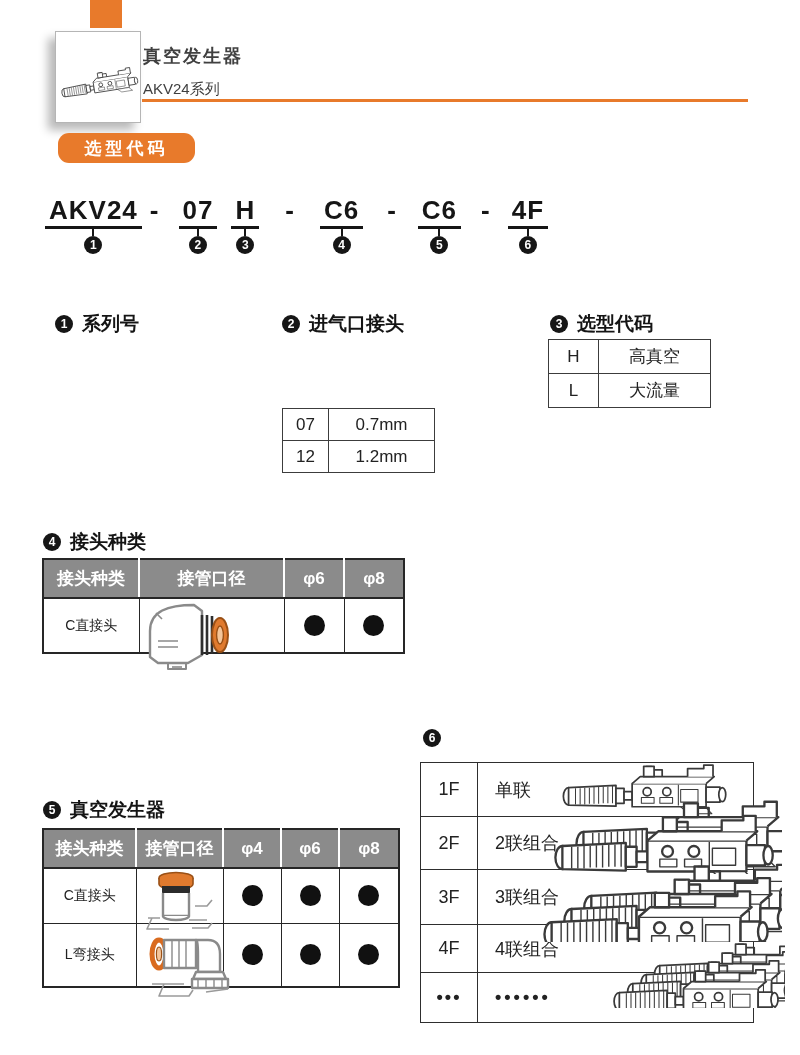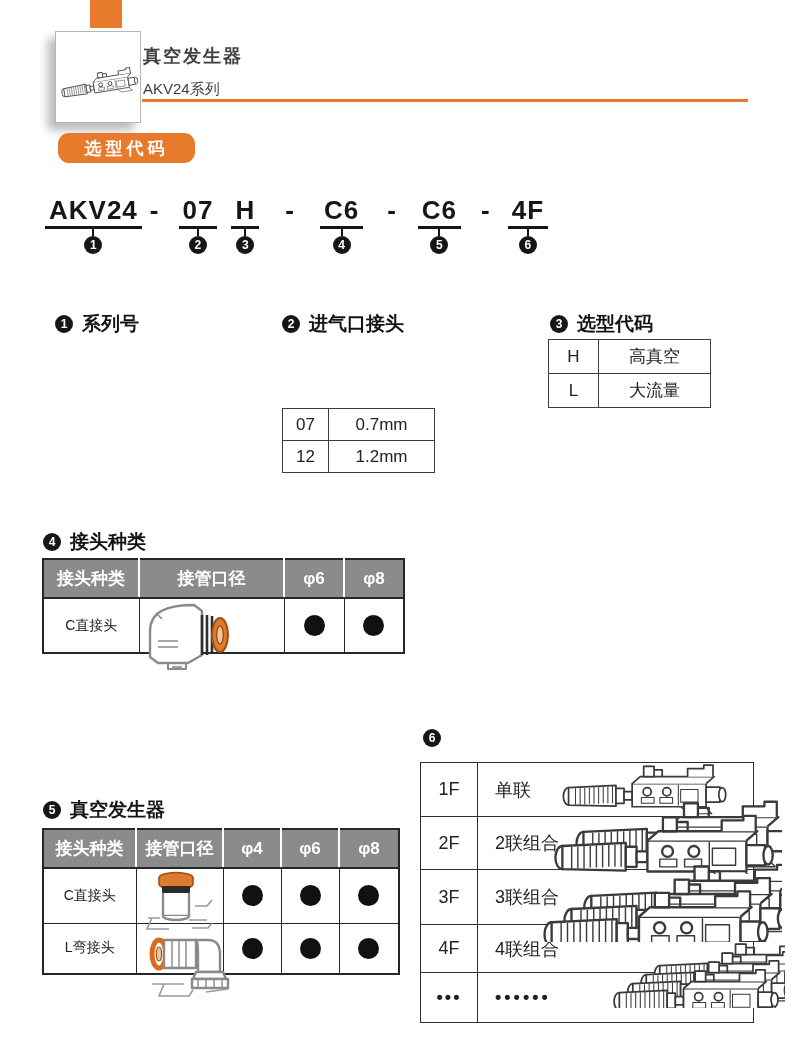--- a/index.html
+++ b/index.html
@@ -289,21 +289,21 @@
       <td>
             <div class="dot"></div>
           </td>
       <td>
             <div class="dot"></div>
           </td>
       <td>
             <div class="dot"></div>
           </td>
     </tr>
-    <tr style="height:51px">
+    <tr style="height:64px">
       <td>L弯接头</td>
       <td></td>
       <td>
             <div class="dot"></div>
           </td>
       <td>
             <div class="dot"></div>
           </td>
       <td>
             <div class="dot"></div>

